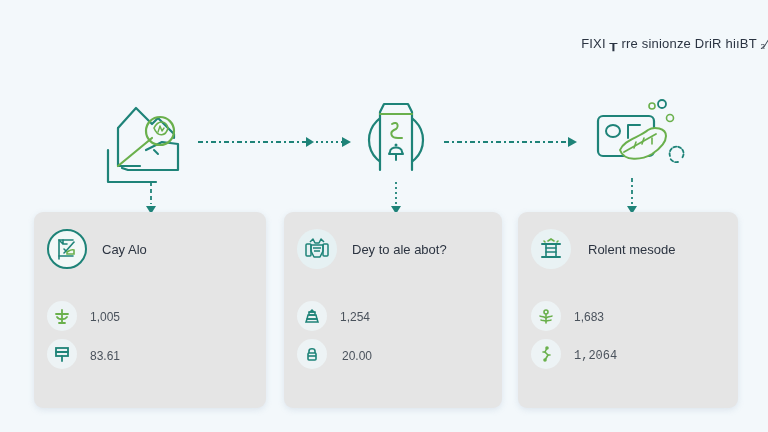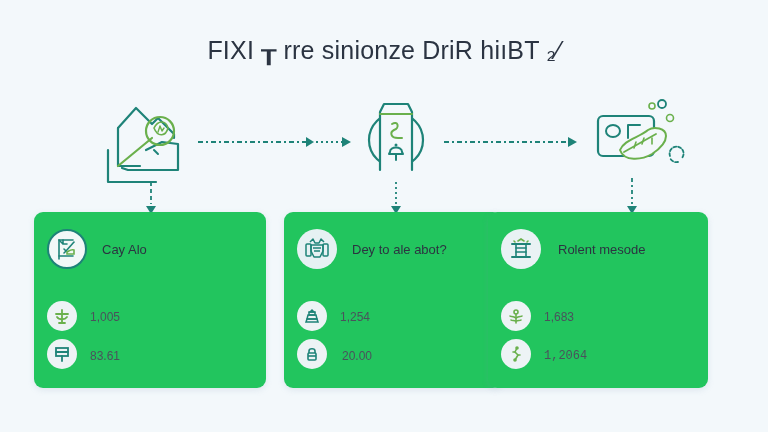--- a/index.html
+++ b/index.html
@@ -5,29 +5,29 @@
   * { box-sizing: border-box; margin: 0; padding: 0; }
   html, body { width: 768px; height: 432px; overflow: hidden; }
   body {
     background: #f3f8fb;
     font-family: "Liberation Sans", sans-serif;
     color: #2a3340;
     position: relative;
   }
   .title {
     position: absolute; left: 0; right: 0; top: 36px;
-    text-align: center; font-size: 25px; font-weight: 400;
+    text-align: right; font-size: 13px; font-weight: 400;
     color: #2b3442; letter-spacing: 0.2px;
   }
   .top-icon { position: absolute; }
   .arrow-h { position: absolute; }
   .arrow-v { position: absolute; }
   .card {
-    position: absolute; top: 212px; height: 176px;
-    background: #22c55e; border-radius: 9px;
+    position: absolute; top: 212px; height: 196px;
+    background: #e5e5e5; border-radius: 9px;
     box-shadow: 0 2px 6px rgba(120,150,180,0.18);
   }
   .card-head-icon {
     position: absolute; left: 13px; top: 17px;
     width: 40px; height: 40px; border-radius: 50%;
     display: flex; align-items: center; justify-content: center;
   }
   .card-title {
     position: absolute; top: 30px; font-size: 13px; color: #2c3441;
   }
@@ -175,21 +175,21 @@
   <div class="row-icon" style="top:127px;">
     <svg width="16" height="16" viewBox="0 0 16 16" fill="none" stroke="#1e8378" stroke-width="1.6">
         <path d="M5 7 L5 5 C5 2 11 2 11 5 L11 7"></path>
         <rect x="4" y="7" width="8" height="7" rx="1"></rect>
         <path d="M4 10 L12 10"></path>
       </svg>
   </div>
   <div class="row-val" style="left:58px;top:137px;">20.00</div>
 </div>
 
-<div class="card" style="left:488px;width:220px;">
+<div class="card" style="left:518px;width:220px;">
   <div class="card-head-icon" style="background:#e9f2f4;">
     <svg width="24" height="24" viewBox="0 0 24 24" fill="none" stroke-width="1.6" stroke-linecap="round">
         <path d="M9 4 L12 2 L15 4" stroke="#6ab04c"></path>
         <path d="M5 4 L6 5 M19 4 L18 5" stroke="#6ab04c"></path>
         <path d="M3 7 L21 7" stroke="#1e8378" stroke-width="2"></path>
         <path d="M7 7 L7 20 M17 7 L17 20" stroke="#1e8378"></path>
         <path d="M7 11 L17 11 M7 15 L17 15" stroke="#1e8378"></path>
         <path d="M3 20 L21 20" stroke="#1e8378" stroke-width="2"></path>
       </svg>
   </div>

